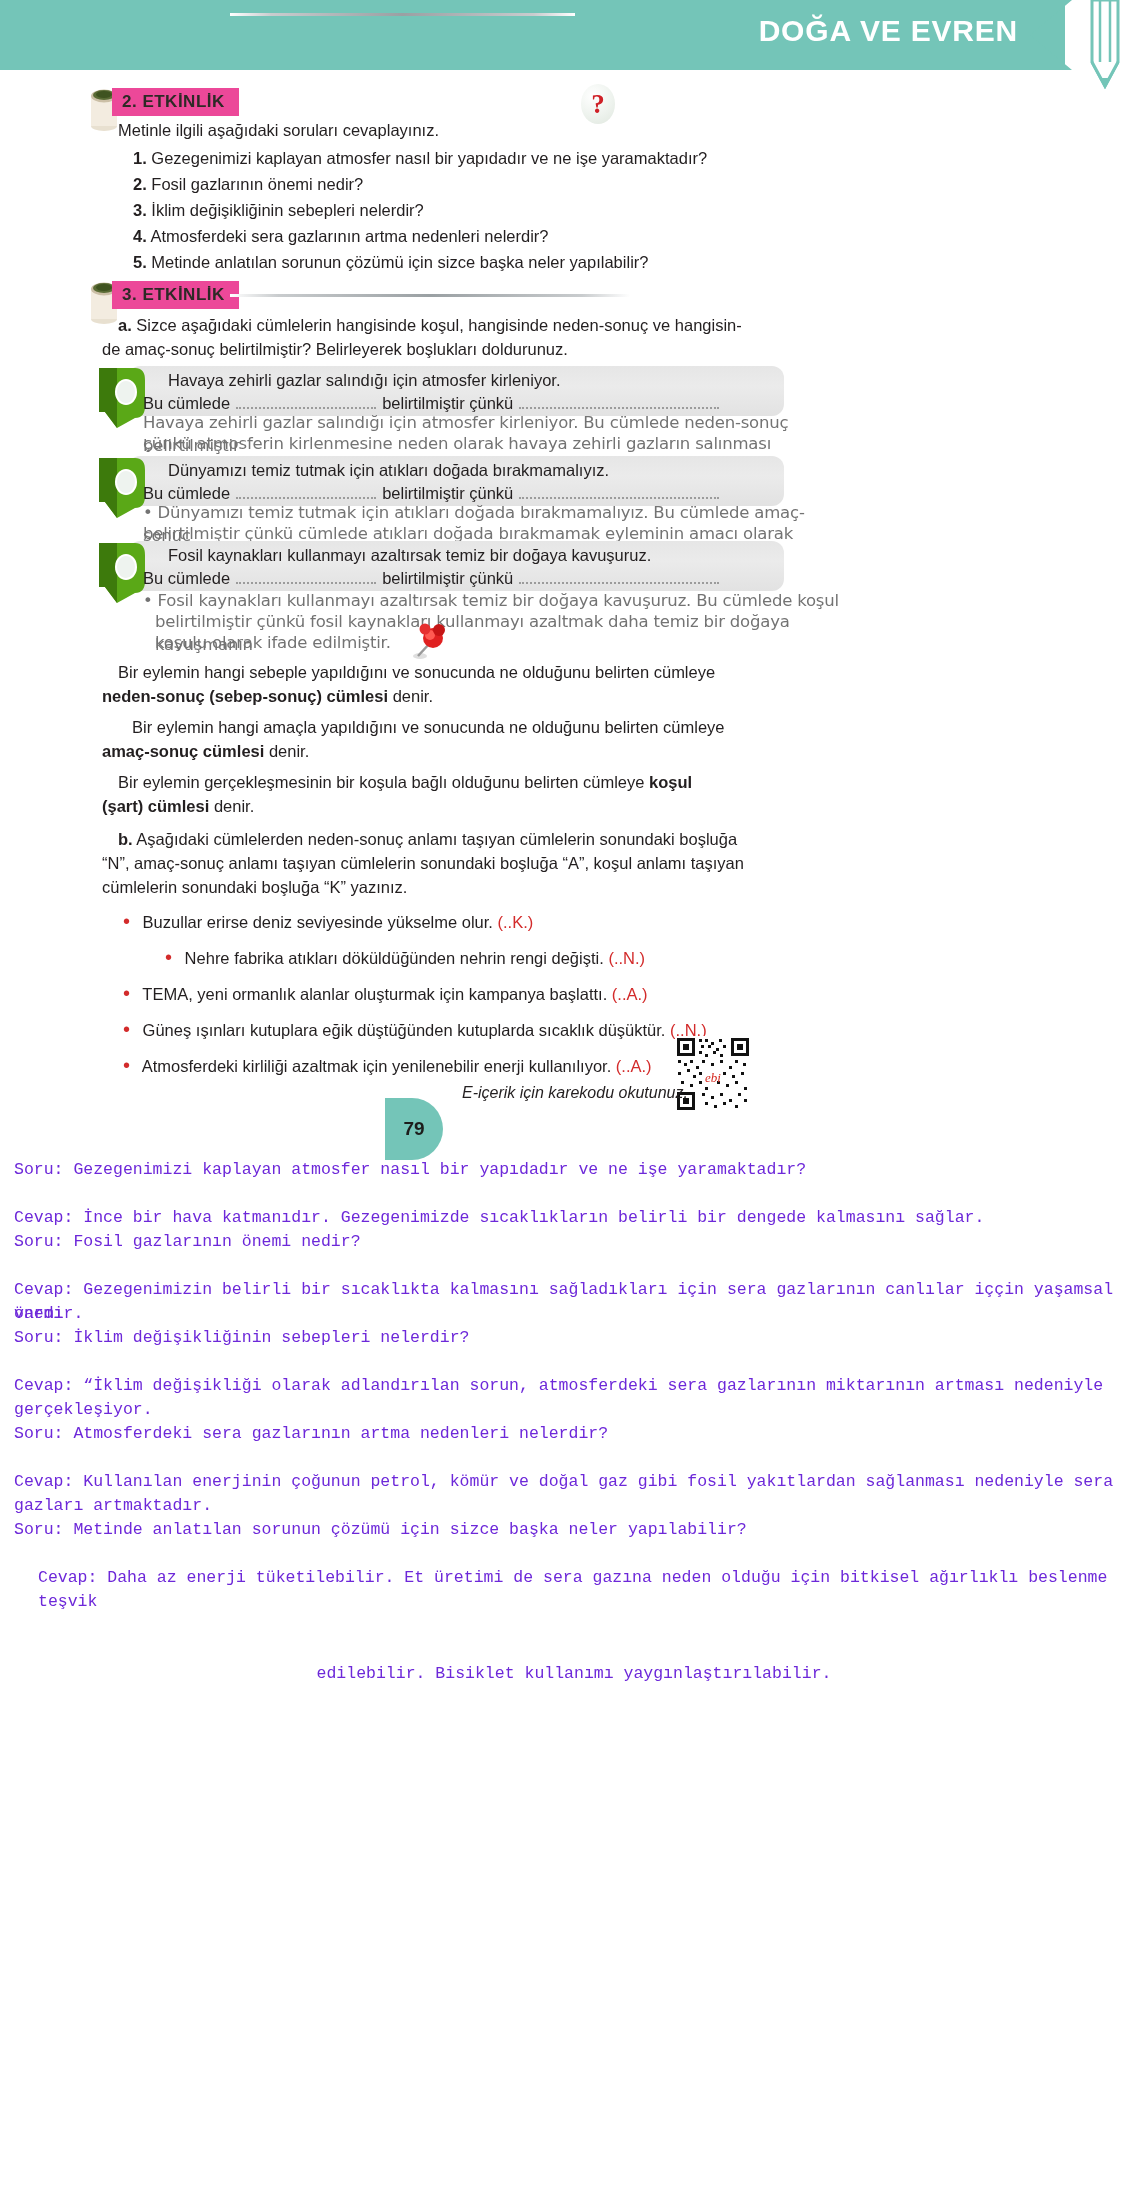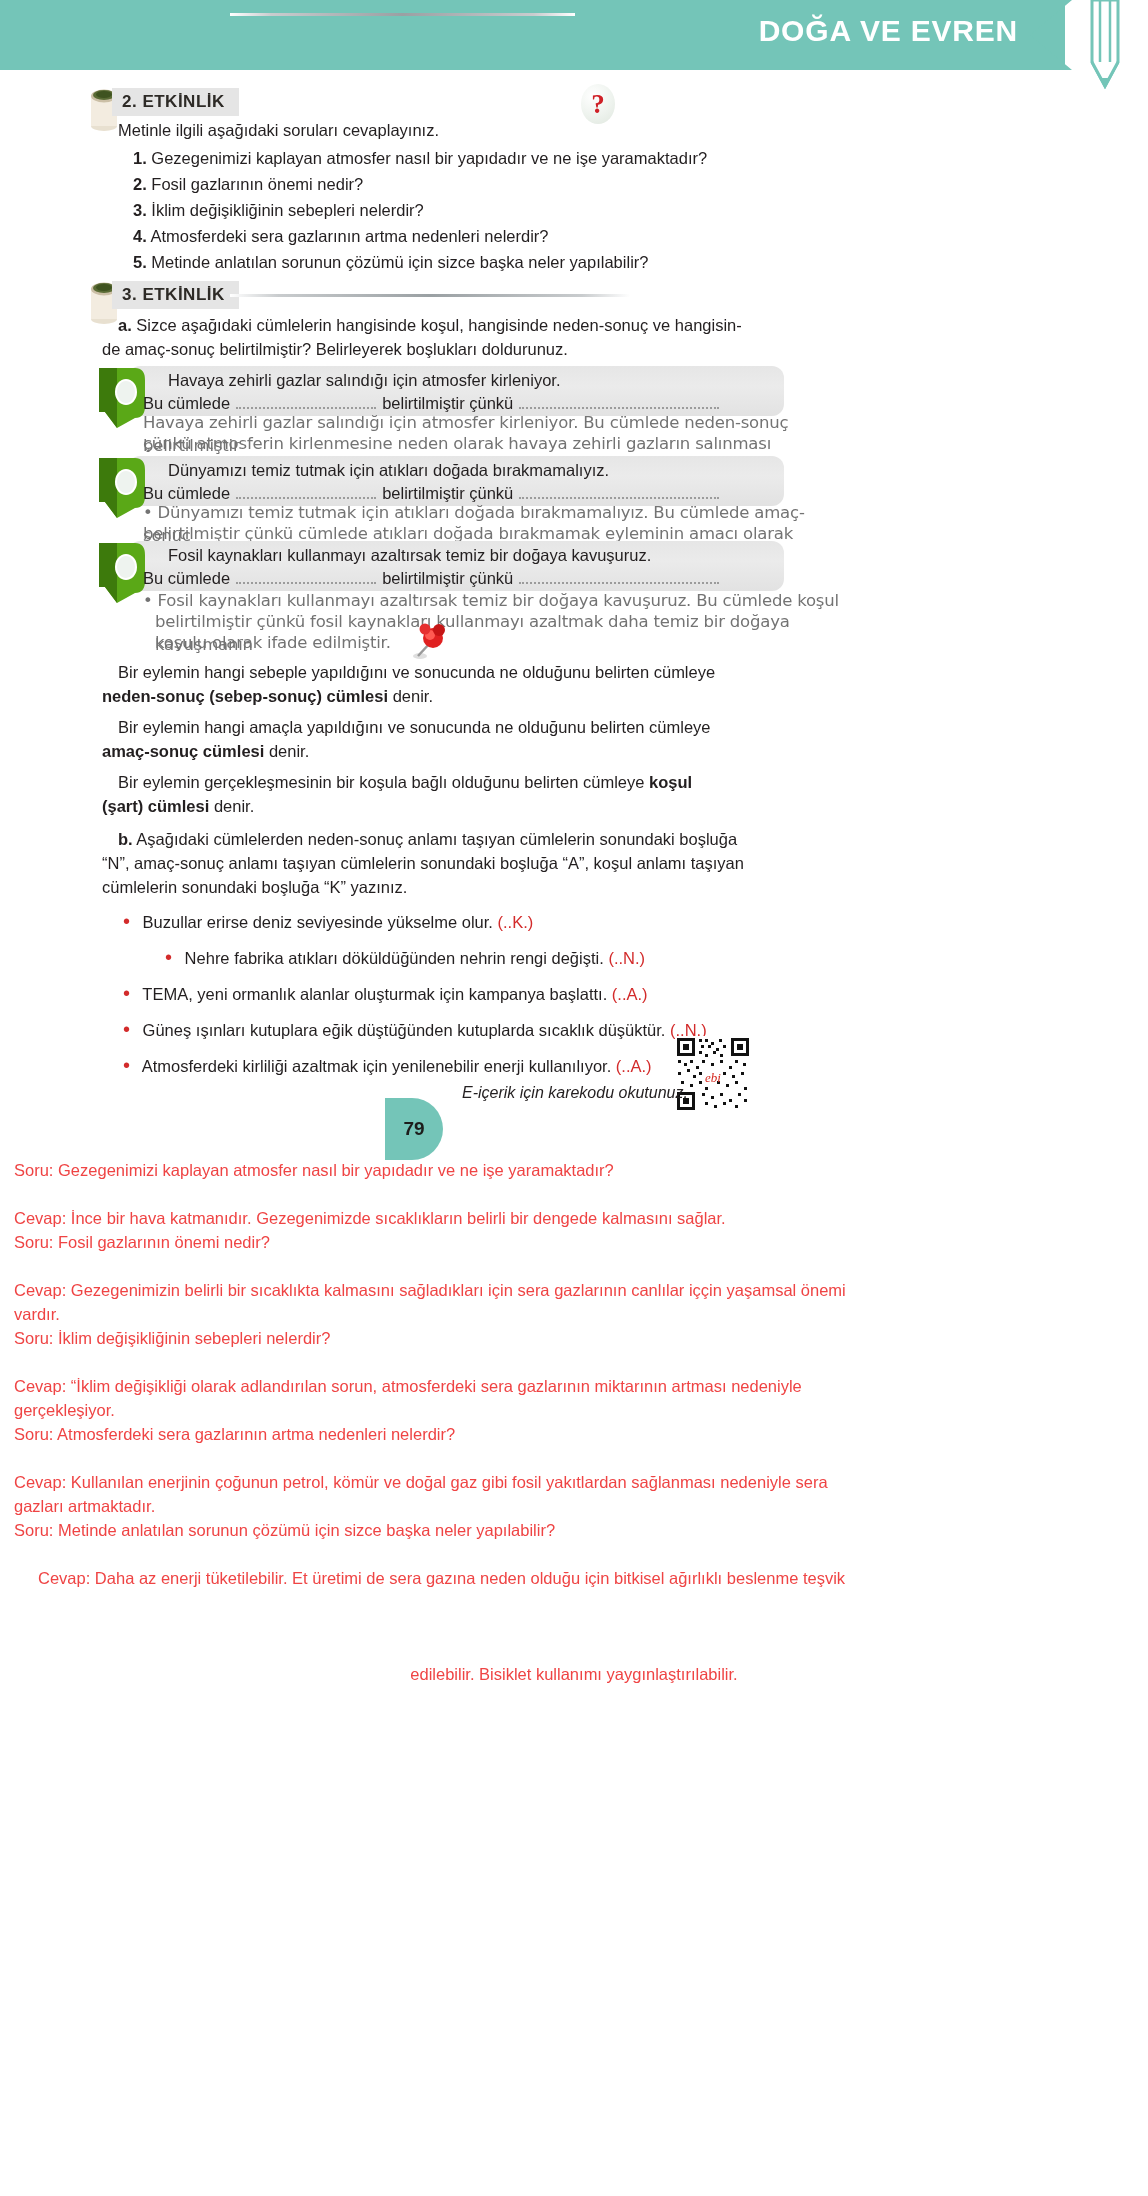--- a/index.html
+++ b/index.html
@@ -41,21 +41,21 @@
   
   .activity {
     position:absolute; left:84px; height:34px;
   }
   .act-roll {
     position:absolute; left:0; top:-6px; width:40px; height:52px;
   }
   .act-tag {
     position:absolute; left:28px; top:0;
     height:28px; padding:0 14px 0 10px;
-    background:#e5e5e5;
+    background:#ec4899;
     display:flex; align-items:center;
     font-size:17px; font-weight:bold; letter-spacing:0.5px;
     color:#2d2a26;
     font-family:"Liberation Sans", sans-serif;
   }
   .act-line {
     position:absolute; top:13px; height:3px;
     background:linear-gradient(to right,#ffffff 0%,#c9ccce 12%,#9aa0a3 50%,#c9ccce 88%,#ffffff 100%);
   }
   .q-badge {
@@ -131,22 +131,22 @@
     font-size:19px; font-weight:bold; color:#1d1d1b;
     font-family:"Liberation Sans", sans-serif;
   }
   .page-tag-stem {
     position:absolute; width:20px; height:18px; background:#5fb3a6;
   }
 
   
   .akey {
     position:absolute; left:14px; width:1120px;
-    color:#ef4444; font-size:16.5px; line-height:24px;
-    font-family:Liberation Sans, sans-serif;
+    color:#6d28d9; font-size:16.5px; line-height:24px;
+    font-family:Liberation Mono, monospace;
   }
 </style>
 </head>
 <body>
 
 <div class="header-band">
   <div class="band-shape"></div>
   <div class="band-notch"></div>
   <div class="band-title">DOĞA VE EVREN</div>
   <svg class="pencil-deco" viewBox="0 0 86 96">
@@ -271,21 +271,21 @@
   <circle cx="22" cy="17" r="5" fill="#ff5a52"></circle>
   <circle cx="31" cy="12" r="6" fill="#c51515"></circle>
   <circle cx="17" cy="11" r="5.5" fill="#e63030"></circle>
 </svg>
 
 <div class="ptext" style="left:118px; top:660px; width:690px;">Bir eylemin hangi sebeple yapıldığını ve sonucunda ne olduğunu belirten cümleye</div>
 <div class="ptext" style="left:102px; top:684px; width:690px;">
   <b>neden-sonuç (sebep-sonuç) cümlesi</b><span> denir.</span>
 </div>
 
-<div class="ptext" style="left:118px; top:715px; width:690px;">Bir eylemin hangi amaçla yapıldığını ve sonucunda ne olduğunu belirten cümleye</div>
+<div class="ptext" style="left:132px; top:715px; width:690px;">Bir eylemin hangi amaçla yapıldığını ve sonucunda ne olduğunu belirten cümleye</div>
 <div class="ptext" style="left:102px; top:739px; width:690px;">
   <b>amaç-sonuç cümlesi</b><span> denir.</span>
 </div>
 
 <div class="ptext" style="left:118px; top:770px; width:700px;">
   <span>Bir eylemin gerçekleşmesinin bir koşula bağlı olduğunu belirten cümleye </span><b>koşul</b>
 </div>
 <div class="ptext" style="left:102px; top:794px; width:690px;">
   <b>(şart) cümlesi</b><span> denir.</span>
 </div>

